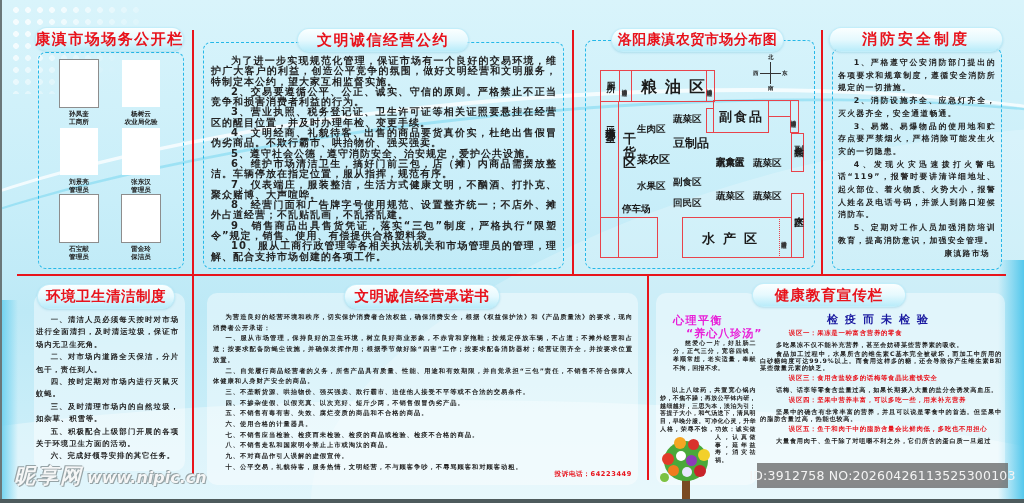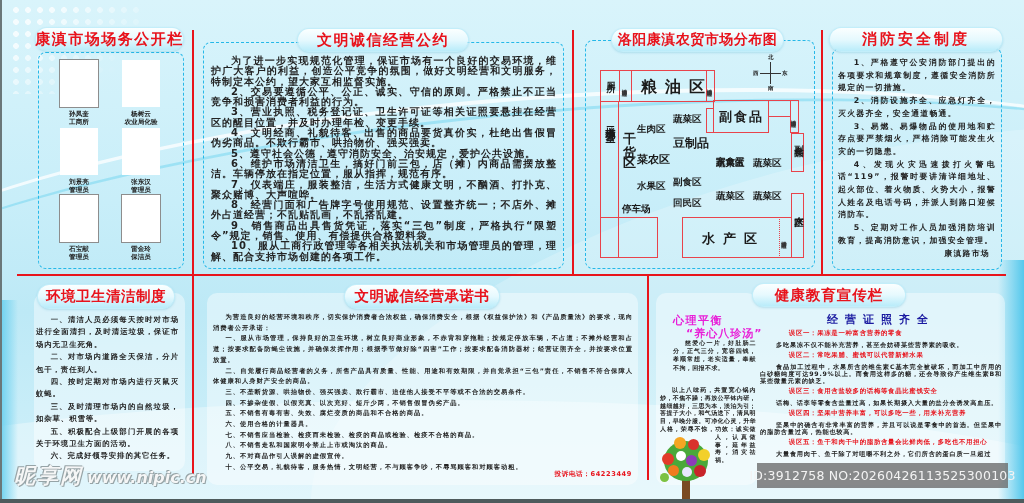--- a/index.html
+++ b/index.html
@@ -269,25 +269,24 @@
         <span style="left:16px;top:18px;width:10px;height:10px;background:#ffffff;"></span>
         <span style="left:26px;top:22px;width:11px;height:11px;background:#8e3bb8;"></span>
         <span style="left:8px;top:32px;width:11px;height:11px;background:#f07b1f;"></span>
         <span style="left:22px;top:34px;width:10px;height:10px;background:#e8e8ff;"></span>
         <span style="left:34px;top:32px;width:12px;height:12px;background:#c8242a;"></span>
         <span style="left:0px;top:40px;width:9px;height:9px;background:#7cc242;"></span>
       </div>
       <p>以上八味药，共置宽心锅内炒，不焦不躁；再放公平钵内研，越细越好，三思为本，淡泊为引；菩提子大小，和气汤送下，清风明目，早晚分服。可净化心灵，升华人格，荣辱不惊，功效：诚实做人，认真做事，延年益寿，消灾祛祸。</p>
     </div>
 
-    <div class="snack-title">经营证照齐全</div>
+    <div class="snack-title">检疫而未检验</div>
     <div class="txt snacks">
       <p class="h">误区一：果冻是一种富含营养的零食</p>
       <p class="b">多吃果冻不仅不能补充营养，甚至会妨碍某些营养素的吸收。</p>
-      <p class="h">误区二：常吃果脯、蜜饯可以代替新鲜水果</p>
       <p class="b">食品加工过程中，水果所含的维生素C基本完全被破坏，而加工中所用的白砂糖纯度可达99.9%以上。而食用这样多的糖，还会导致你产生维生素B和某些微量元素的缺乏。</p>
       <p class="h">误区三：食用含盐较多的话梅等食品比蜜饯安全</p>
       <p class="b">话梅、话李等零食含盐量过高，如果长期摄入大量的盐分会诱发高血压。</p>
       <p class="h">误区四：坚果中营养丰富，可以多吃一些，用来补充营养</p>
       <p class="b">坚果中的确含有非常丰富的营养，并且可以说是零食中的首选。但坚果中的脂肪含量过高，热能也较高。</p>
       <p class="h">误区五：鱼干和肉干中的脂肪含量会比鲜肉低，多吃也不用担心</p>
       <p class="b">大量食用肉干、鱼干除了对咀嚼不利之外，它们所含的蛋白质一旦超过</p>
     </div>
   </section>
 

